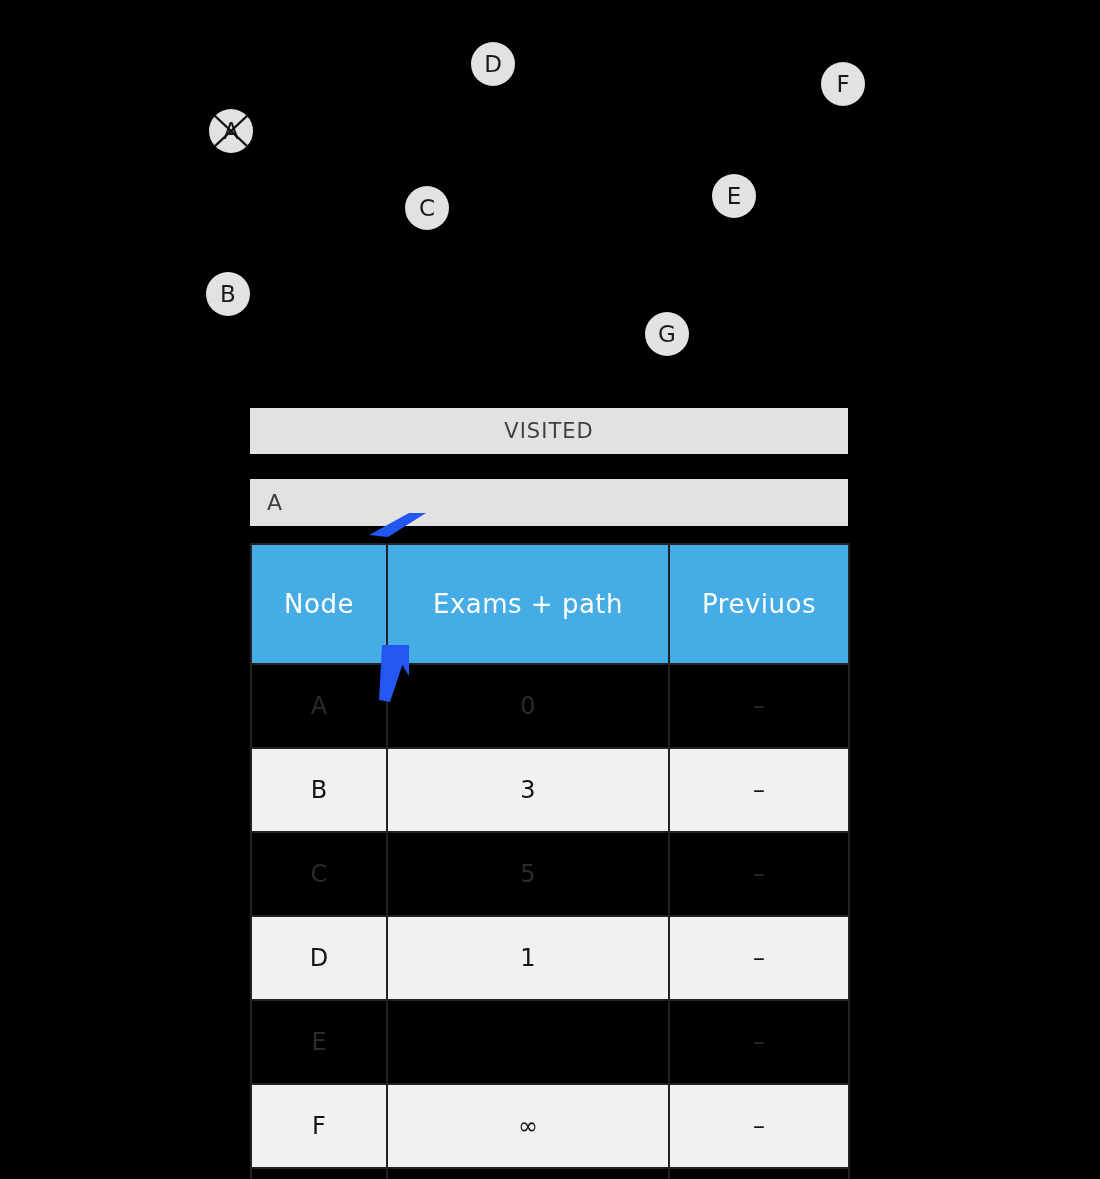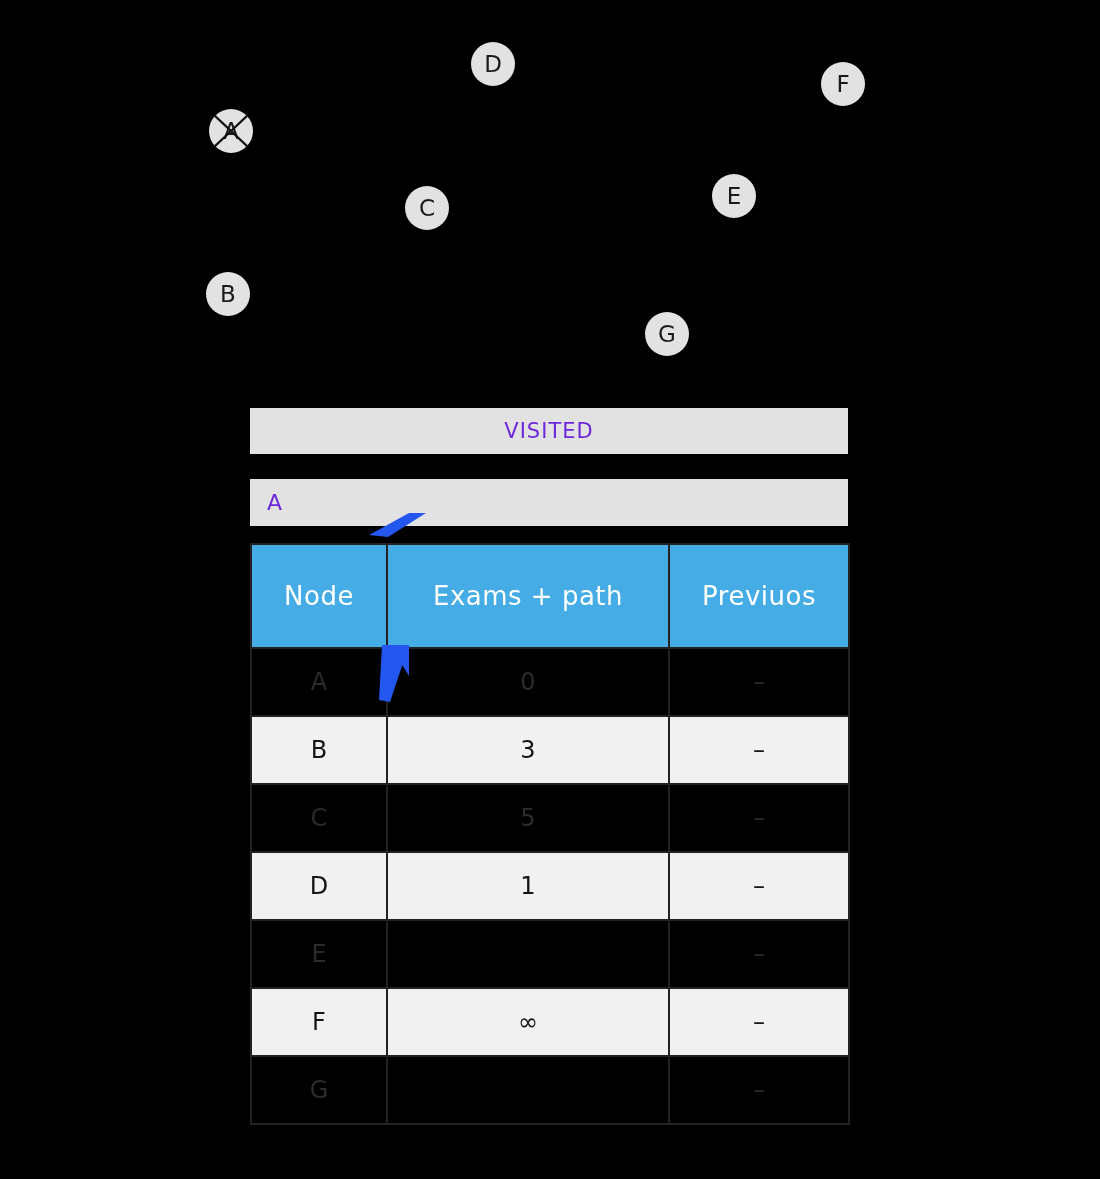--- a/index.html
+++ b/index.html
@@ -51,21 +51,21 @@
 
   
   #visited-panel {
     position: absolute;
     left: 250px;
     top: 408px;
     width: 598px;
   }
   .visited-bar {
     background: #e2e2e2;
-    color: #6d28d9;
+    color: #404040;
     height: 46px;
     display: flex;
     align-items: center;
     font-family: "DejaVu Sans", sans-serif;
     font-size: 21px;
     box-sizing: border-box;
   }
   .visited-bar.header {
     justify-content: center;
     letter-spacing: 1px;
@@ -91,21 +91,21 @@
   #dijkstra-table col.c-node  { width: 136px; }
   #dijkstra-table col.c-wt    { width: 282px; }
   #dijkstra-table col.c-prev  { width: 180px; }
 
   #dijkstra-table th,
   #dijkstra-table td {
     border: 2px solid #222222;
     text-align: center;
     font-family: "DejaVu Sans", sans-serif;
     font-weight: 400;
-    padding: 0;
+    padding: 8px;
   }
   #dijkstra-table thead th {
     background: #45ace5;
     color: #ffffff;
     height: 102px;
     font-size: 26px;
     font-weight: 400;
     letter-spacing: 0.5px;
   }
   #dijkstra-table tbody td {

